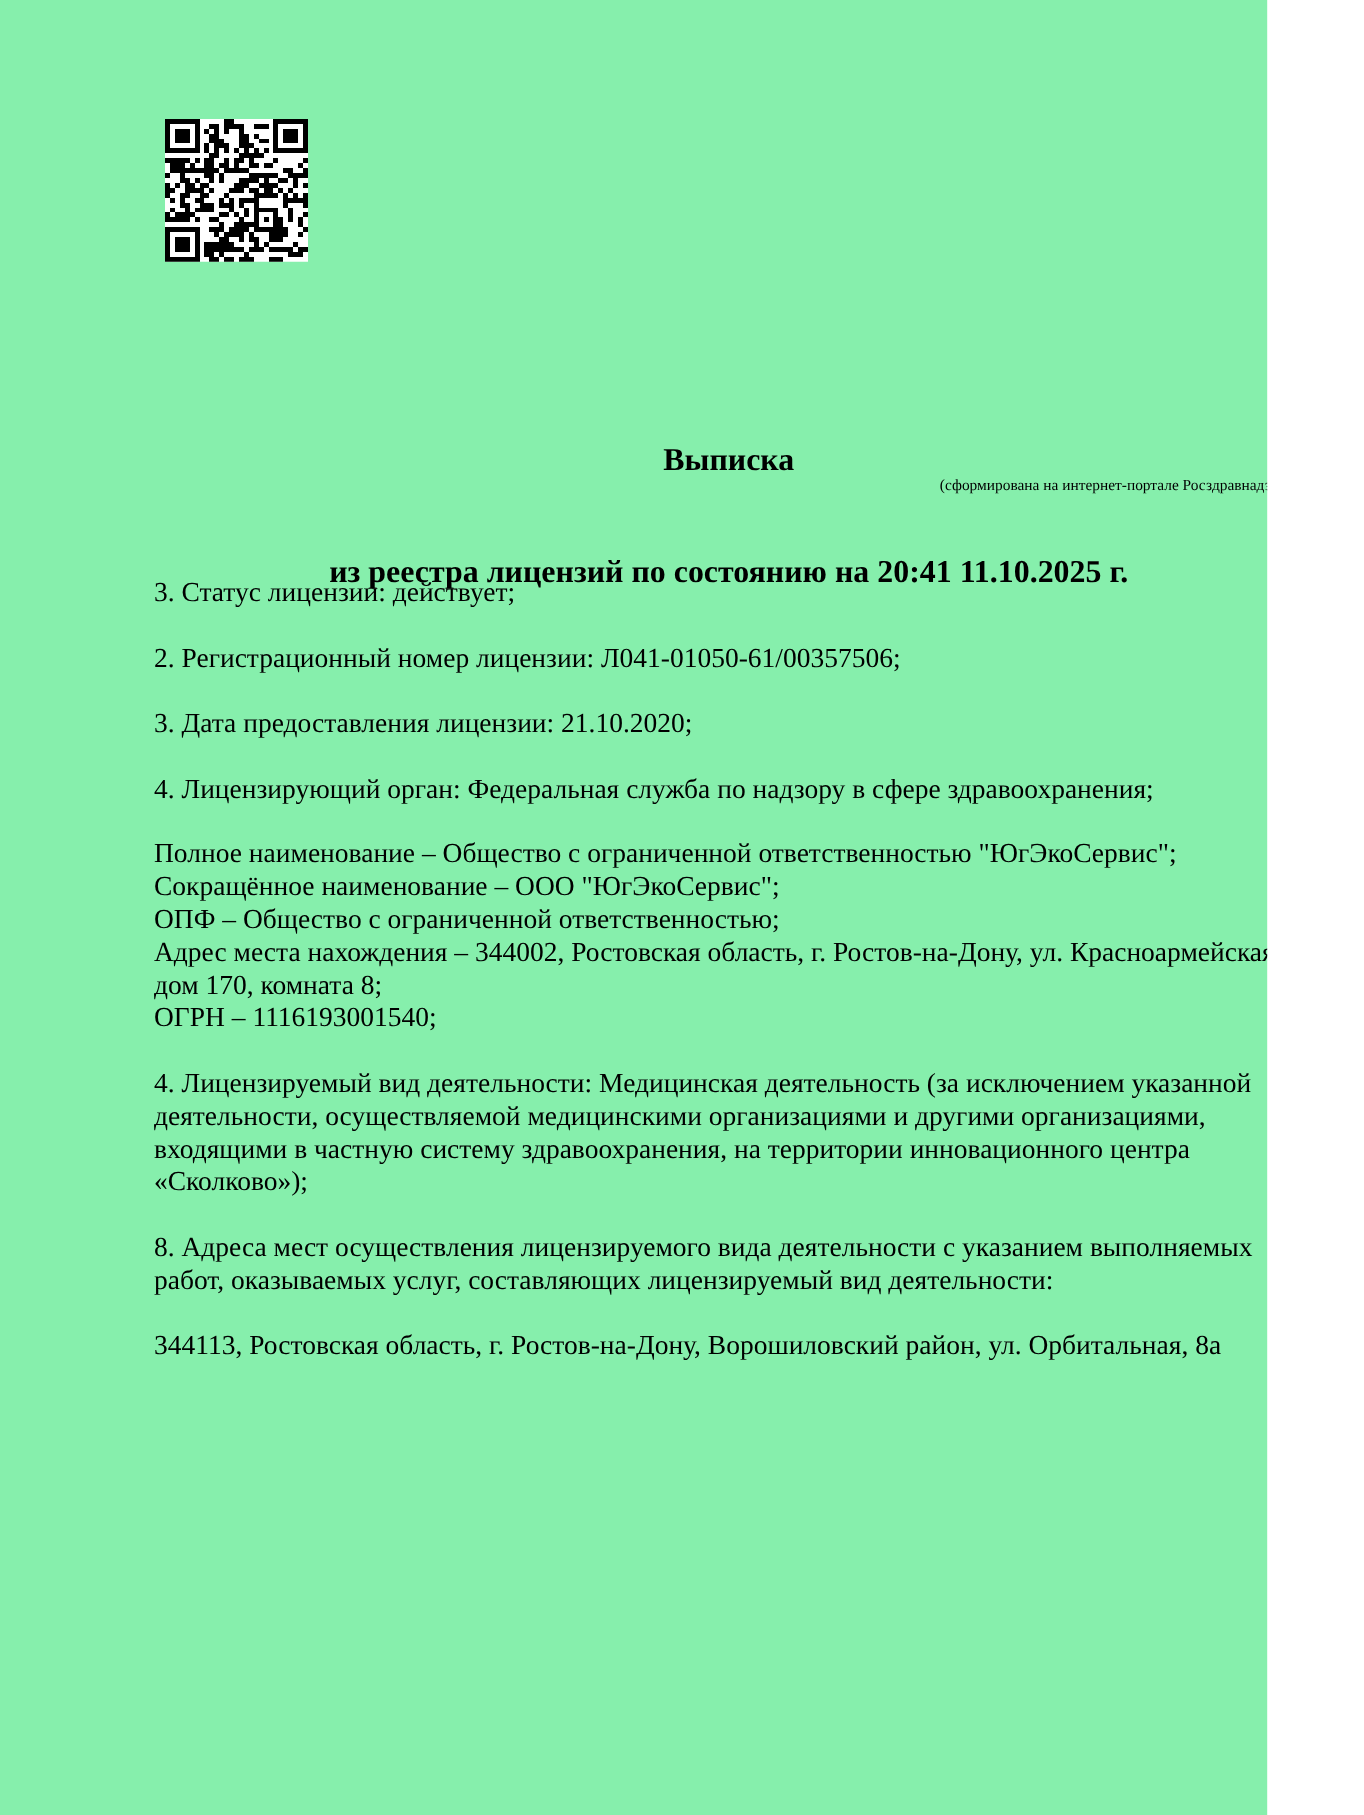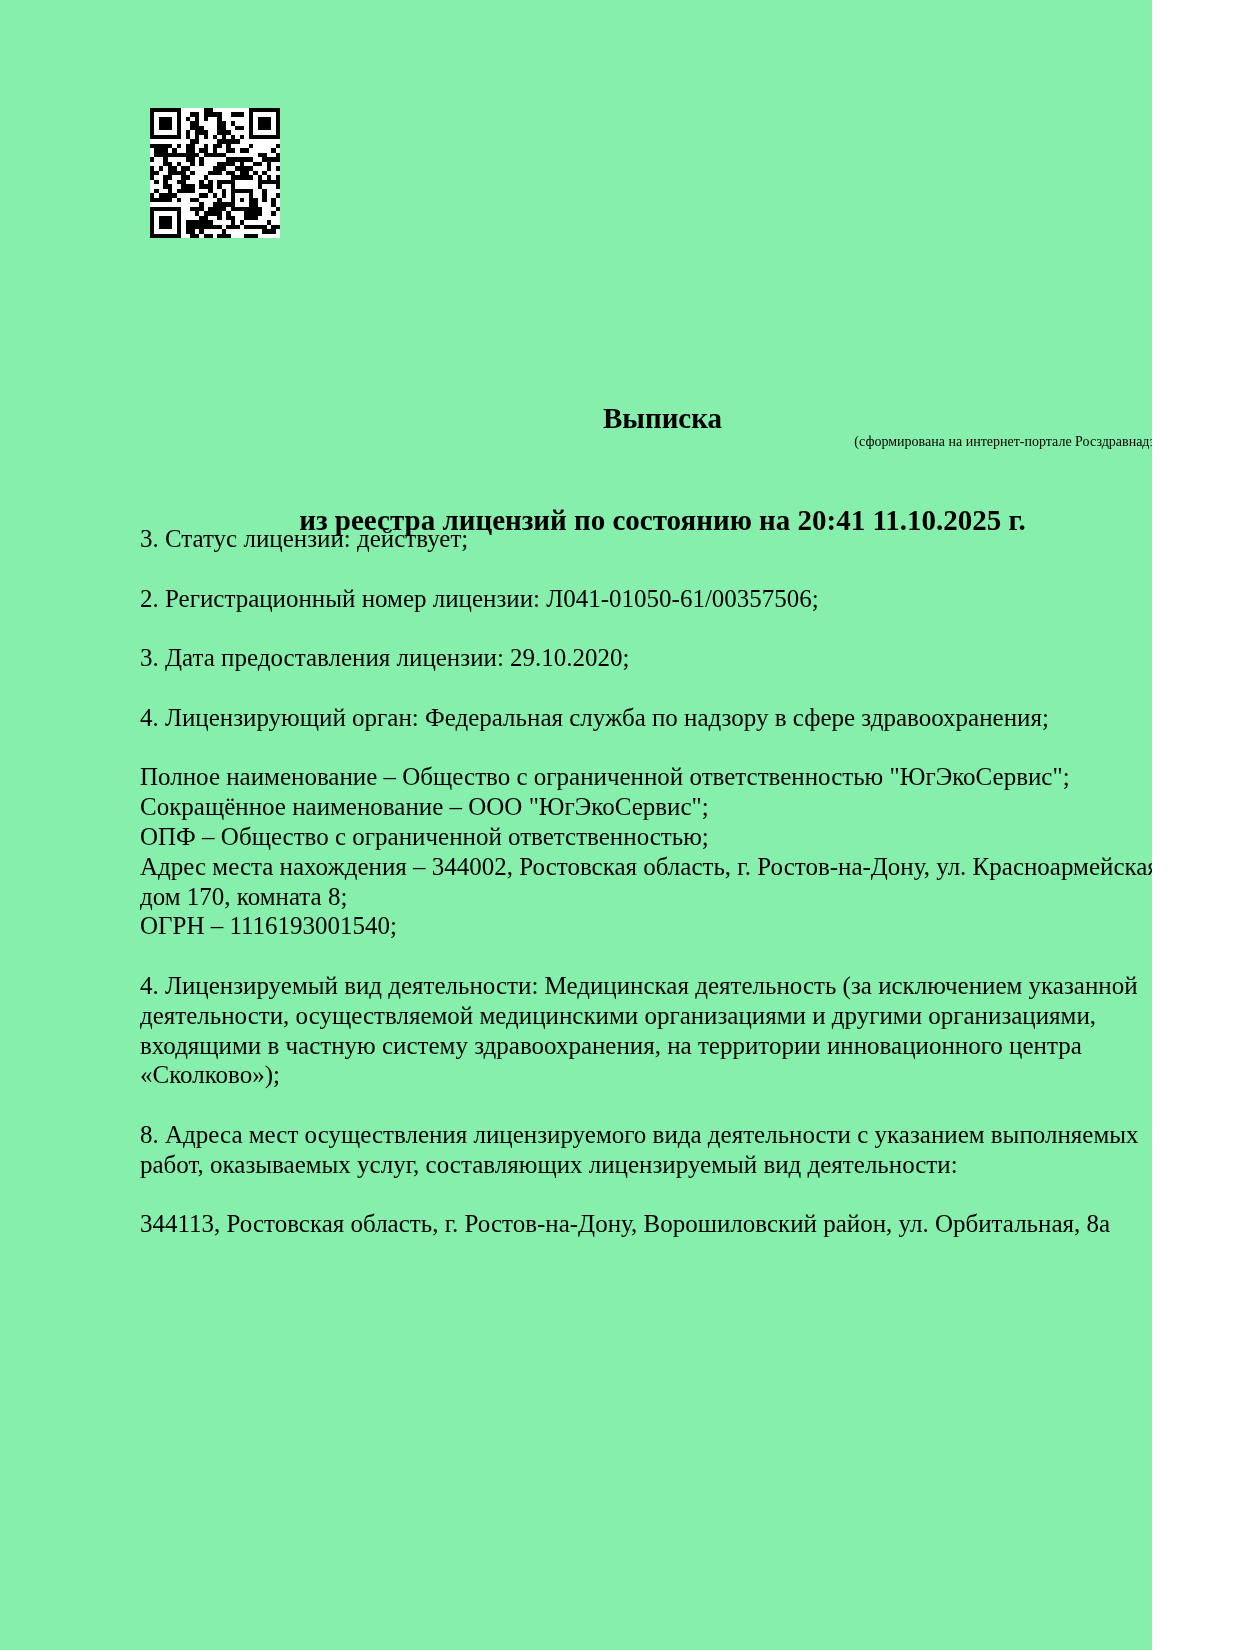--- a/index.html
+++ b/index.html
@@ -494,21 +494,21 @@
   <div class="title-block">
     <div>Выписка</div>
     <div>из реестра лицензий по состоянию на 20:41 11.10.2025 г.</div>
   </div>
 
   <div class="subtitle">(сформирована на интернет-портале Росздравнадзора)</div>
 
   <div class="content">
     <p>3. Статус лицензии: действует;</p>
     <p>2. Регистрационный номер лицензии: Л041-01050-61/00357506;</p>
-    <p>3. Дата предоставления лицензии: 29.10.2020;</p>
+    <p>3. Дата предоставления лицензии: 21.10.2020;</p>
     <p>4. Лицензирующий орган: Федеральная служба по надзору в сфере здравоохранения;</p>
     <p>Полное наименование – Общество с ограниченной ответственностью "ЮгЭкоСервис";
 Сокращённое наименование – ООО "ЮгЭкоСервис";
 ОПФ – Общество с ограниченной ответственностью;
 Адрес места нахождения – 344002, Ростовская область, г. Ростов-на-Дону, ул. Красноармейская,
 дом 170, комната 8;
 ОГРН – 1116193001540;</p>
     <p>4. Лицензируемый вид деятельности: Медицинская деятельность (за исключением указанной
 деятельности, осуществляемой медицинскими организациями и другими организациями,
 входящими в частную систему здравоохранения, на территории инновационного центра

